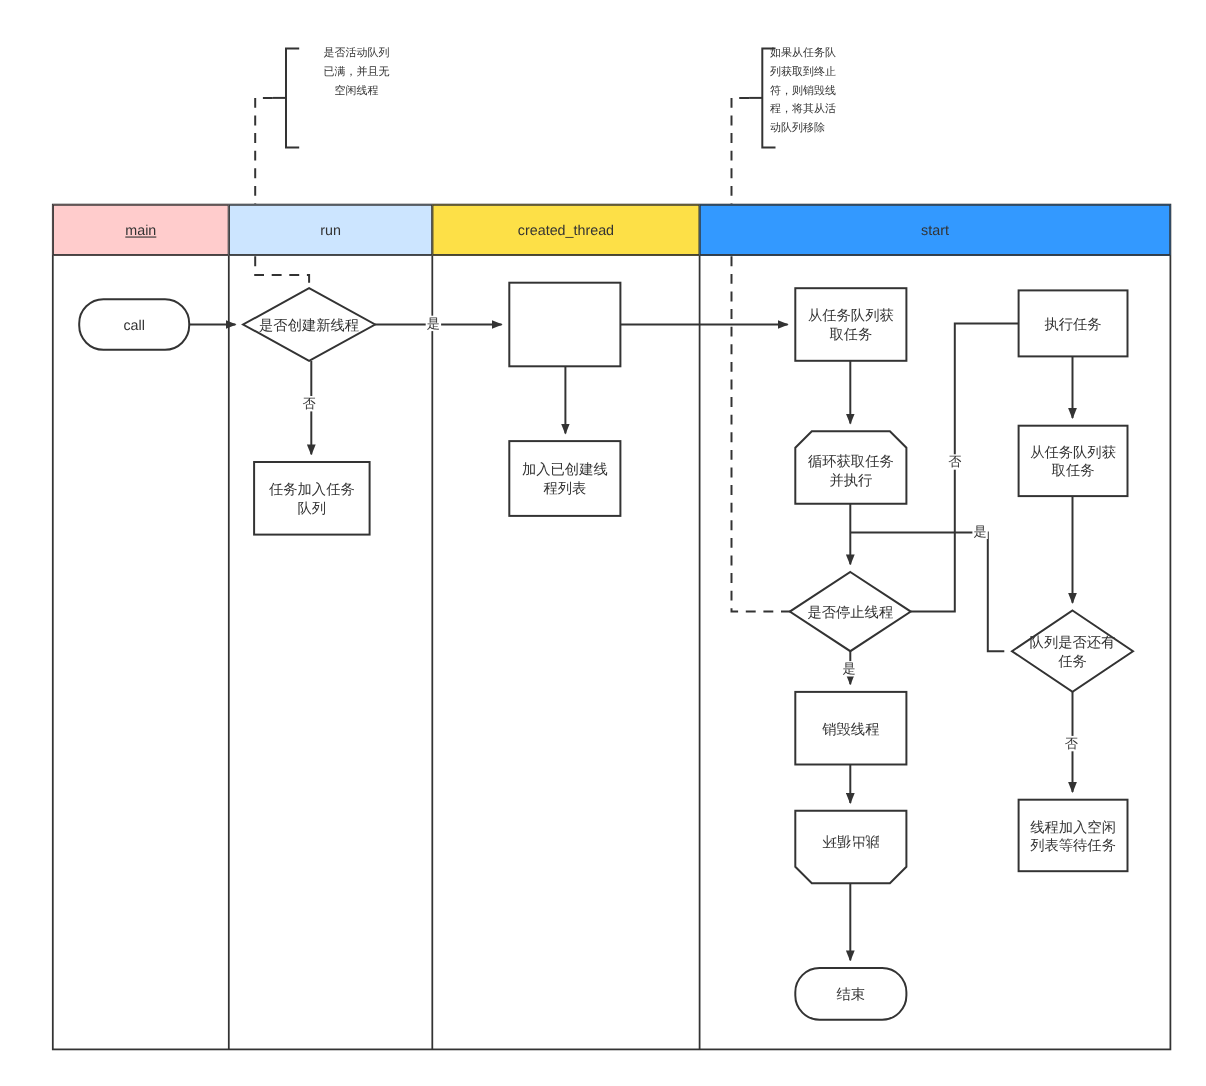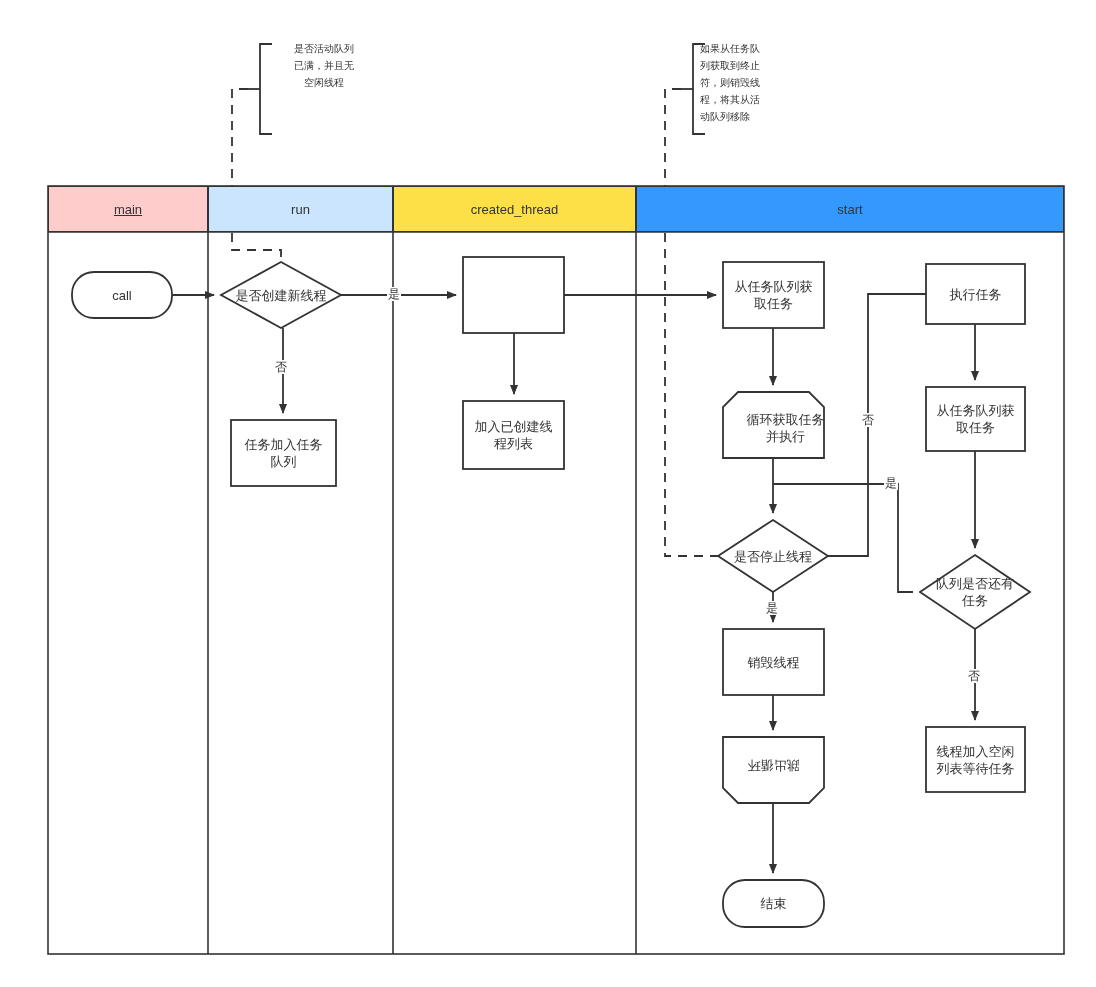--- a/index.html
+++ b/index.html
@@ -152,21 +152,21 @@
 动队列移除</div>
 
   <div class="nodetext" style="left:72px;top:272px;width:100px;height:46px;">call</div>
   <div class="nodetext" style="left:229px;top:272px;width:104px;height:46px;">是否创建新线程</div>
   <div class="nodetext" style="left:231px;top:420px;width:105px;height:66px;">任务加入任务
 队列</div>
   <div class="nodetext" style="left:463px;top:401px;width:101px;height:68px;text-align:center;">加入已创建线
 程列表</div>
   <div class="nodetext" style="left:723px;top:262px;width:101px;height:66px;">从任务队列获
 取任务</div>
-  <div class="nodetext" style="left:723px;top:398px;width:101px;height:60px;padding-left:12px;">循环获取任务
+  <div class="nodetext" style="left:723px;top:398px;width:101px;height:60px;">循环获取任务
 并执行</div>
   <div class="nodetext" style="left:722px;top:533px;width:102px;height:46px;">是否停止线程</div>
   <div class="nodetext" style="left:723px;top:629px;width:101px;height:66px;">销毁线程</div>
   <div class="nodetext flip" style="left:723px;top:737px;width:101px;height:58px;">跳出循环</div>
   <div class="nodetext" style="left:723px;top:880px;width:101px;height:47px;">结束</div>
   <div class="nodetext" style="left:926px;top:264px;width:99px;height:60px;">执行任务</div>
   <div class="nodetext" style="left:926px;top:387px;width:99px;height:64px;">从任务队列获
 取任务</div>
   <div class="nodetext" style="left:924px;top:569px;width:102px;height:46px;text-align:center;">队列是否还有
 任务</div>

